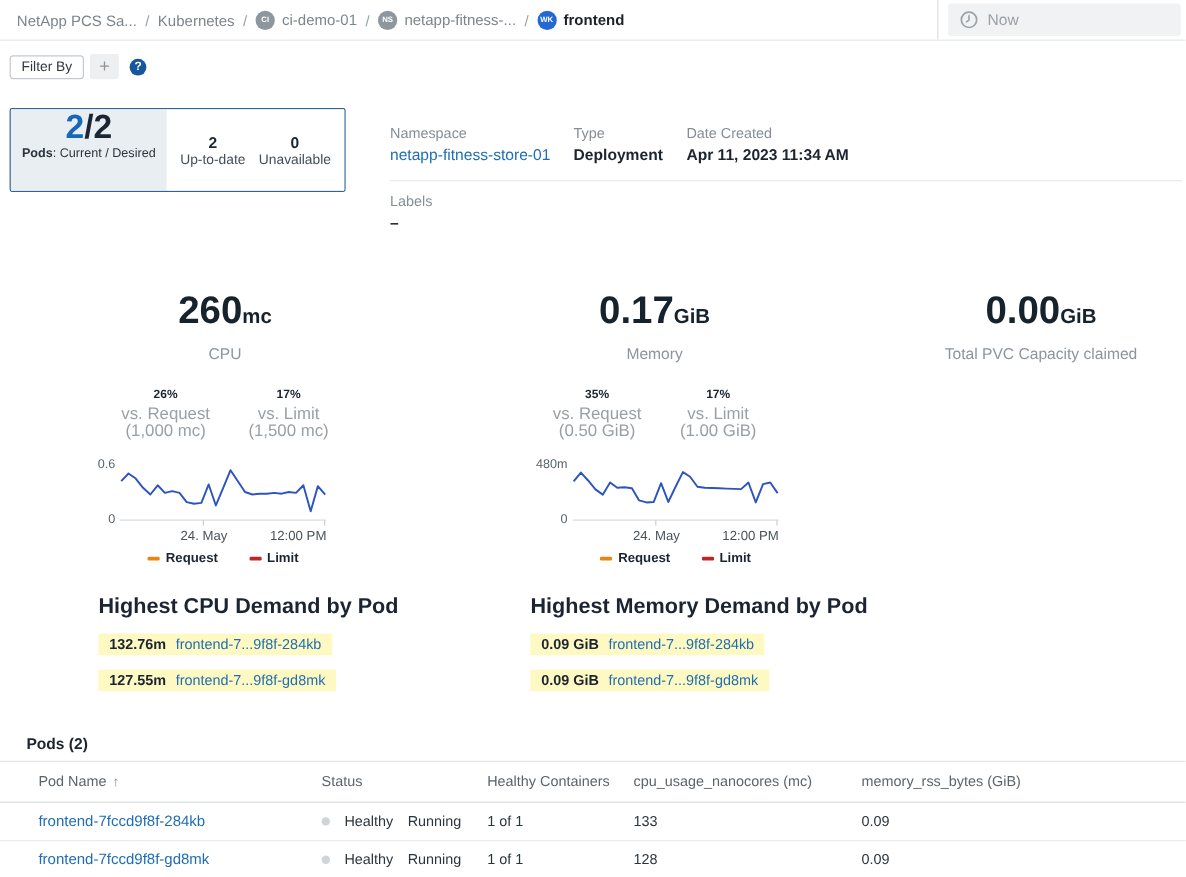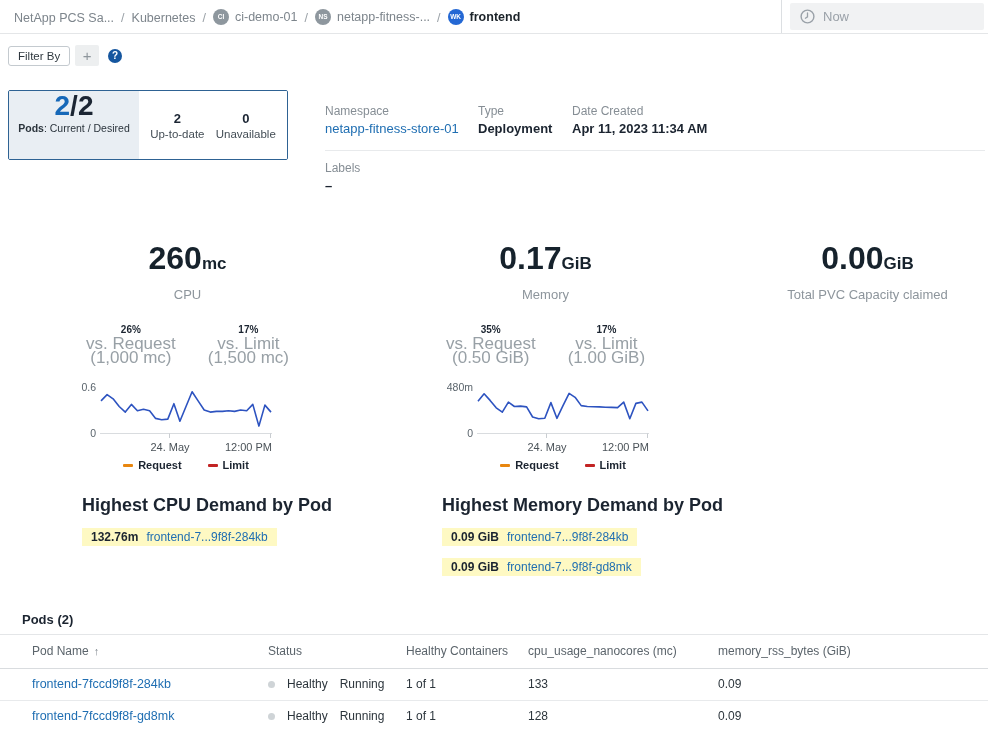--- a/index.html
+++ b/index.html
@@ -57,21 +57,21 @@
   .ddivider { border-top:1px solid #e8eaec; margin:14px 0 10px 0; }
 
   
   .mcol { position:absolute; top:240px; width:235px; text-align:center; }
   .bignum { font-size:32px; font-weight:bold; color:#16222c; line-height:36px; }
   .bignum .unit { font-size:17px; }
   .mlabel { font-size:13px; color:#8d959c; margin-top:5px; }
   .pctrow { display:flex; justify-content:center; gap:32px; margin-top:22px; }
   .pct { text-align:center; }
   .pct .p { font-size:10px; font-weight:bold; color:#1b2430; }
-  .pct .s { font-size:17px; color:#98a0a6; margin-top:2px; line-height:14px;text-align:center; }
+  .pct .s { font-size:14px; color:#98a0a6; margin-top:2px; line-height:14px;text-align:center; }
 
   .chart-block { position:relative; margin-top:16px; width:206px; height:88px; text-align:left; }
   .plotwrap { position:absolute; left:34px; top:6px; width:172px; height:52px; }
   .ytick { position:absolute; width:30px; text-align:right; font-size:10.5px; color:#5a646c; }
   .ytick.top { left:0; top:0; }
   .ytick.bot { left:0; top:46px; }
   .xticks { position:absolute; left:34px; top:60px; width:172px; height:14px; font-size:11px; color:#4a5258; }
   .xt1 { position:absolute; left:40px; top:0; width:60px; text-align:center; }
   .xt2 { position:absolute; right:0; top:0; }
   .legend { position:absolute; left:34px; top:78px; width:172px; display:flex; justify-content:center; gap:26px; }
@@ -265,20 +265,24 @@
 <div class="mcol" style="left:750px">
   <div class="bignum"><span>0.00</span><span class="unit">GiB</span></div>
   <div class="mlabel">Total PVC Capacity claimed</div>
 </div>
 
 <div class="hsection" style="left:82px">
   <div class="htitle">Highest CPU Demand by Pod</div>
   <div class="hrow">
     <span class="hv">132.76m</span>
       <span class="hl">frontend-7...9f8f-284kb</span>
+  </div>
+  <div class="hrow">
+    <span class="hv">127.55m</span>
+      <span class="hl">frontend-7...9f8f-gd8mk</span>
   </div>
 </div>
 
 <div class="hsection" style="left:442px">
   <div class="htitle">Highest Memory Demand by Pod</div>
   <div class="hrow">
     <span class="hv">0.09 GiB</span>
       <span class="hl">frontend-7...9f8f-284kb</span>
   </div>
   <div class="hrow">

